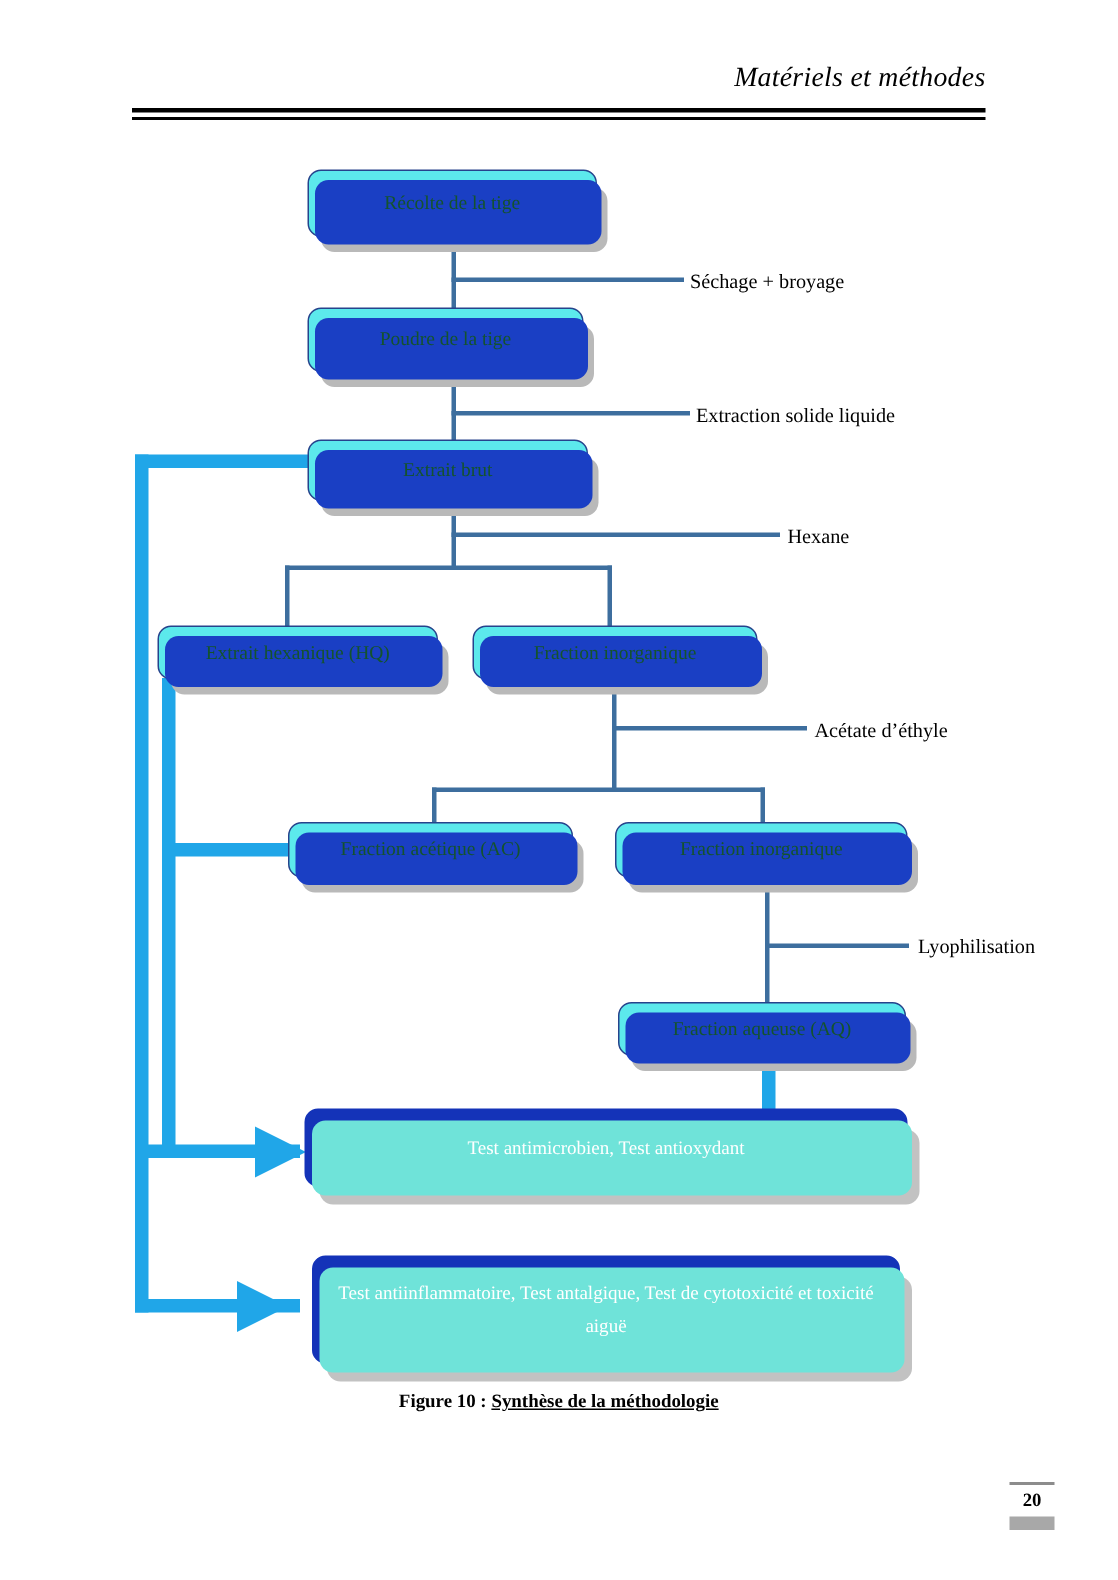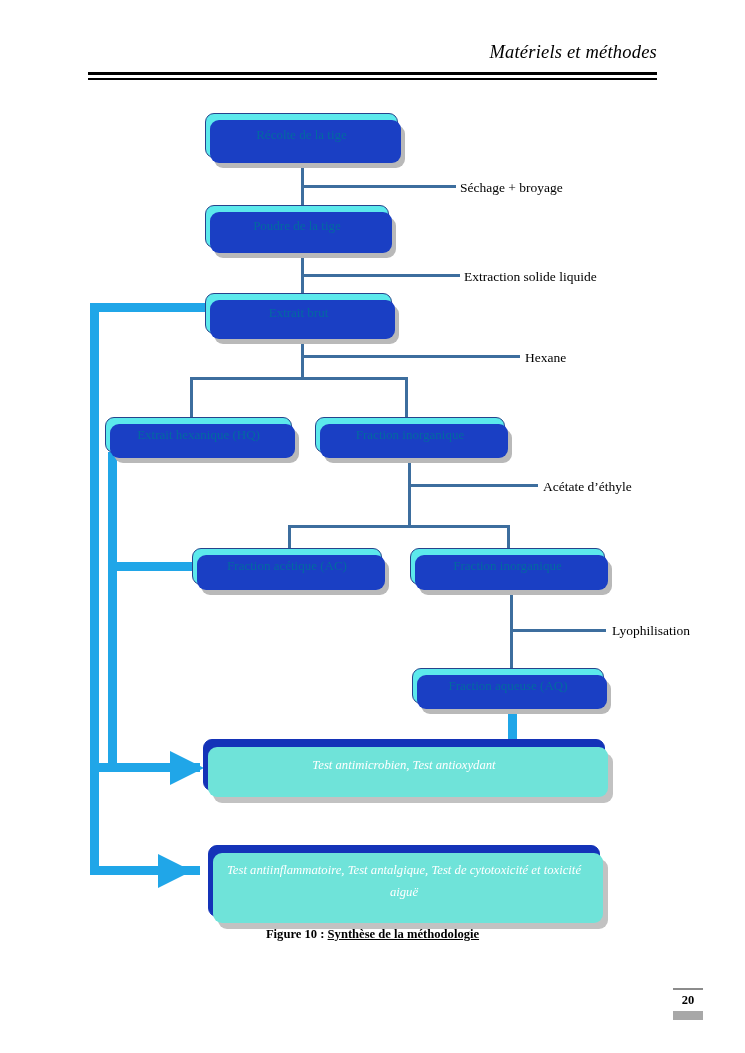--- a/index.html
+++ b/index.html
@@ -69,21 +69,21 @@
     display: flex;
     align-items: center;
     justify-content: center;
     text-align: center;
     z-index: 5;
   }
   
   .fc-box.cyan {
     background: #5CE9EC;
     border: 1.6px solid #26438C;
-    color: #0369a1;
+    color: #14532d;
     font-size: 13px;
     line-height: 1.25;
   }
   
   .fc-box.cyan::before {
     content: "";
     position: absolute;
     left: 4px;
     top: 6px;
     width: 100%;
@@ -103,21 +103,20 @@
     background: #b9b9b9;
     z-index: -3;
   }
   
   .fc-box.navy {
     background: #1433B8;
     border: 1px solid #1433B8;
     color: #ffffff;
     font-size: 12.7px;
     line-height: 1.75;
-    font-style: italic;
   }
   .fc-box.navy::before {
     content: "";
     position: absolute;
     left: 4px;
     top: 7px;
     width: 100%;
     height: 100%;
     border-radius: 9px;
     background: #6fe3d9;
@@ -278,21 +277,21 @@
   </div>
 
   <div class="fc-box cyan" style="left:412px; top:668px; width:192px; height:36px;">
     <span class="fc-box-label">Fraction aqueuse (AQ)</span>
   </div>
 
   <div class="fc-box navy" style="left:203px; top:739px; width:402px; height:52px;">
     <span class="fc-box-label">Test antimicrobien, Test antioxydant</span>
   </div>
 
-  <div class="fc-box navy" style="left:208px; top:837px; width:392px; height:72px;margin-top:8px;">
+  <div class="fc-box navy" style="left:208px; top:837px; width:392px; height:72px;">
     <span class="fc-box-label">Test antiinflammatoire, Test antalgique, Test de cytotoxicité et toxicité aiguë</span>
   </div>
 
   <div class="side-label" style="left:460px; top:180px;">Séchage + broyage</div>
   <div class="side-label" style="left:464px; top:269px;">Extraction solide liquide</div>
   <div class="side-label" style="left:525px; top:350px;">Hexane</div>
   <div class="side-label" style="left:543px; top:479px;text-align:right;">Acétate d’éthyle</div>
   <div class="side-label" style="left:612px; top:623px;">Lyophilisation</div>
 
 </div>

